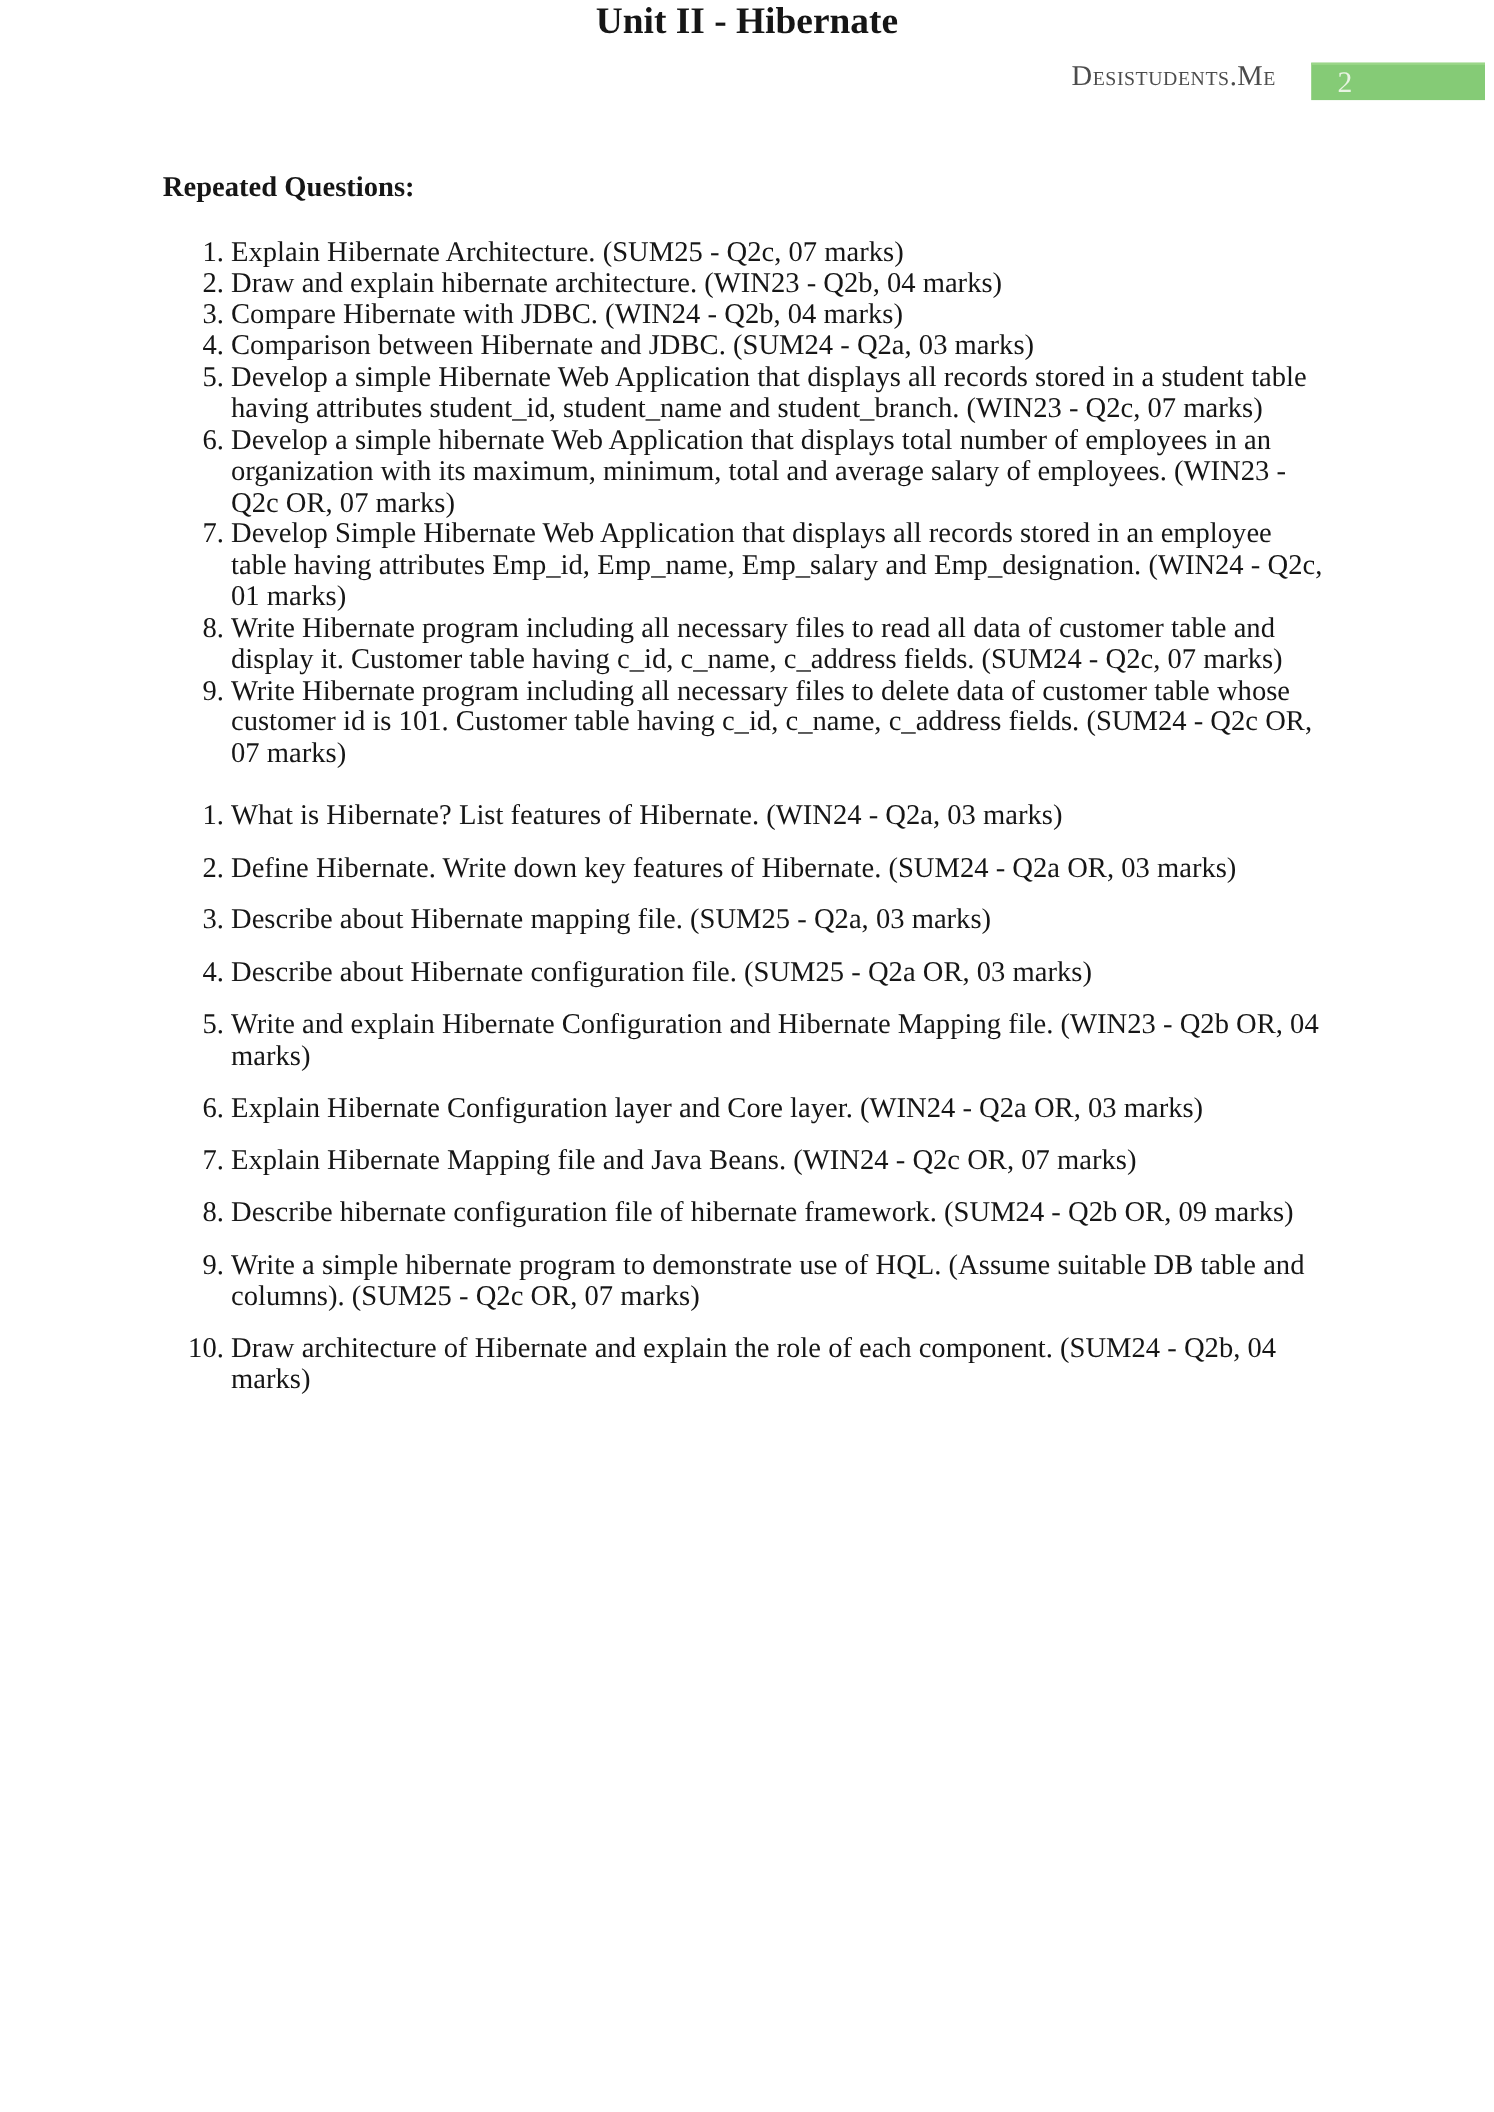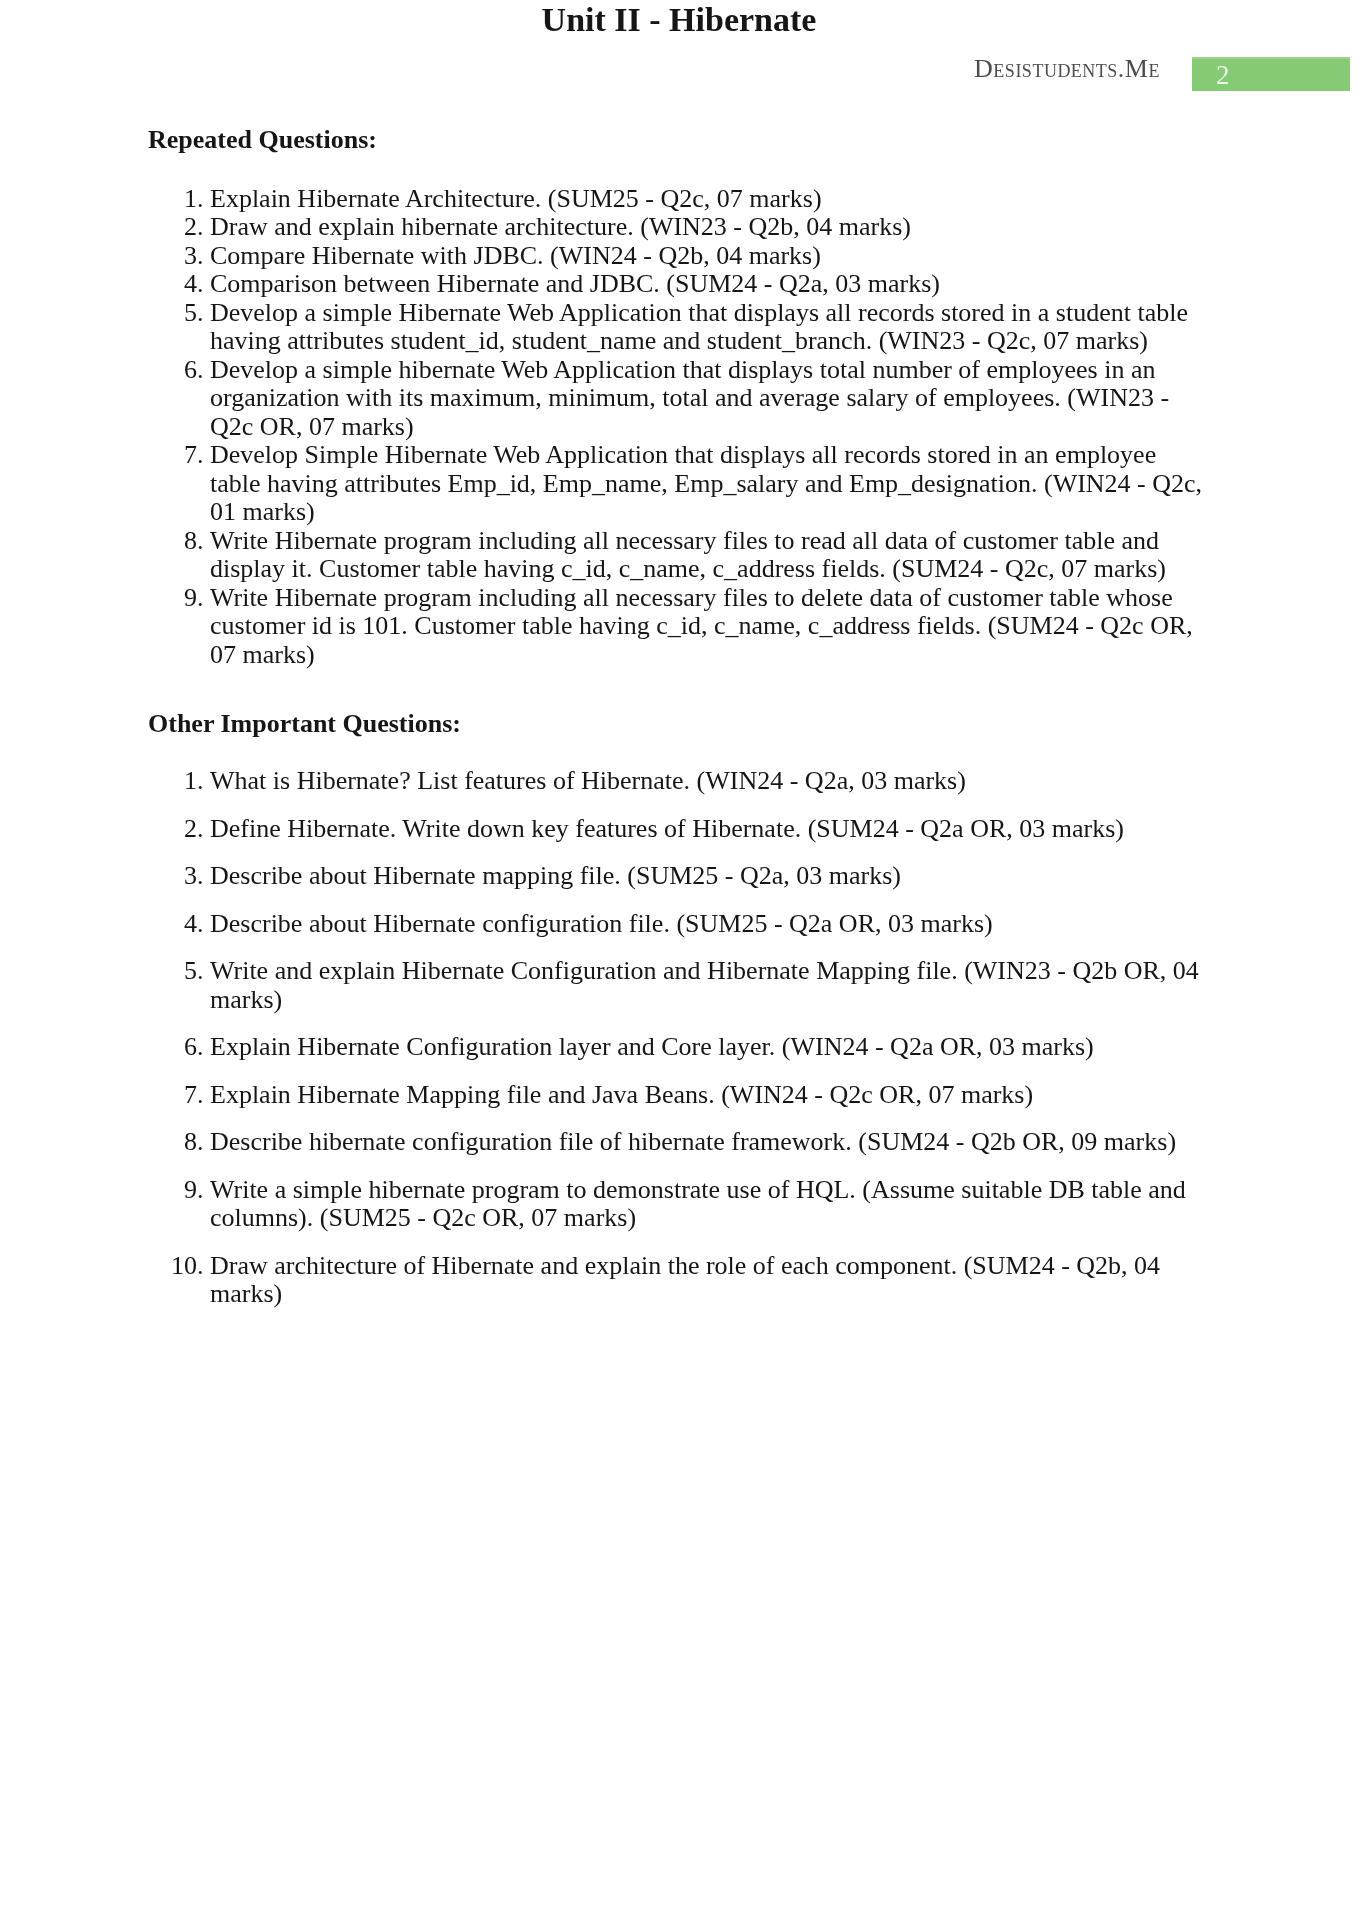--- a/index.html
+++ b/index.html
@@ -57,21 +57,21 @@
     font-weight: bold;
     line-height: 1.2;
   }
   .section-heading {
     margin: 0;
     font-size: 26px;
     font-weight: bold;
     line-height: 1.15;
   }
   .section-heading.first {
-    margin-top: 84px;
+    margin-top: 114px;
   }
   .section-heading.second {
     margin-top: 40px;
   }
   ol.question-list {
     margin: 0;
     padding-left: 62px;
     font-size: 26px;
     line-height: 28.5px;
   }
@@ -112,21 +112,20 @@
       <li>Draw and explain hibernate architecture. (WIN23 - Q2b, 04 marks)</li>
       <li>Compare Hibernate with JDBC. (WIN24 - Q2b, 04 marks)</li>
       <li>Comparison between Hibernate and JDBC. (SUM24 - Q2a, 03 marks)</li>
       <li>Develop a simple Hibernate Web Application that displays all records stored in a student table having attributes student_id, student_name and student_branch. (WIN23 - Q2c, 07 marks)</li>
       <li>Develop a simple hibernate Web Application that displays total number of employees in an organization with its maximum, minimum, total and average salary of employees. (WIN23 - Q2c OR, 07 marks)</li>
       <li>Develop Simple Hibernate Web Application that displays all records stored in an employee table having attributes Emp_id, Emp_name, Emp_salary and Emp_designation. (WIN24 - Q2c, 01 marks)</li>
       <li>Write Hibernate program including all necessary files to read all data of customer table and display it. Customer table having c_id, c_name, c_address fields. (SUM24 - Q2c, 07 marks)</li>
       <li>Write Hibernate program including all necessary files to delete data of customer table whose customer id is 101. Customer table having c_id, c_name, c_address fields. (SUM24 - Q2c OR, 07 marks)</li>
     </ol>
 
-  <h2 class="section-heading second">Other Important Questions:</h2>
   <ol class="question-list spaced">
       <li>What is Hibernate? List features of Hibernate. (WIN24 - Q2a, 03 marks)</li>
       <li>Define Hibernate. Write down key features of Hibernate. (SUM24 - Q2a OR, 03 marks)</li>
       <li>Describe about Hibernate mapping file. (SUM25 - Q2a, 03 marks)</li>
       <li>Describe about Hibernate configuration file. (SUM25 - Q2a OR, 03 marks)</li>
       <li>Write and explain Hibernate Configuration and Hibernate Mapping file. (WIN23 - Q2b OR, 04 marks)</li>
       <li>Explain Hibernate Configuration layer and Core layer. (WIN24 - Q2a OR, 03 marks)</li>
       <li>Explain Hibernate Mapping file and Java Beans. (WIN24 - Q2c OR, 07 marks)</li>
       <li>Describe hibernate configuration file of hibernate framework. (SUM24 - Q2b OR, 09 marks)</li>
       <li>Write a simple hibernate program to demonstrate use of HQL. (Assume suitable DB table and columns). (SUM25 - Q2c OR, 07 marks)</li>

